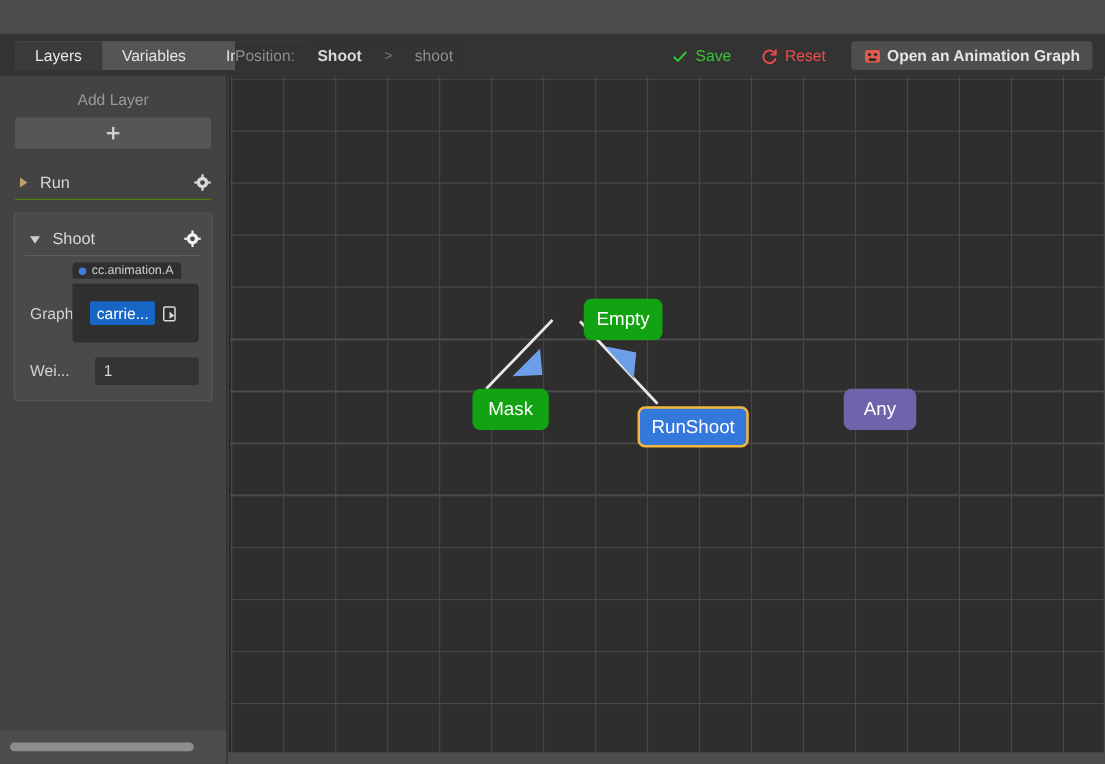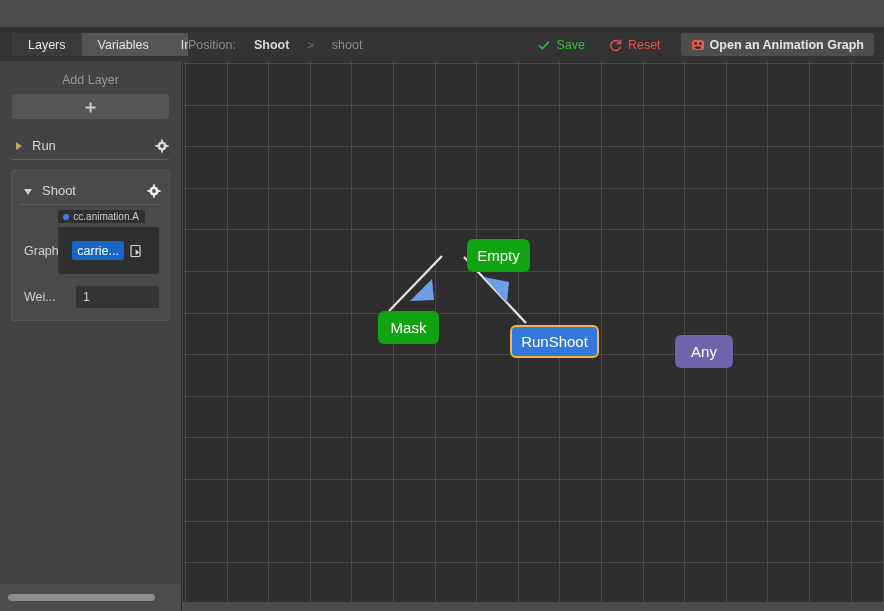--- a/index.html
+++ b/index.html
@@ -288,21 +288,21 @@
     position: absolute;
     border-radius: 6px;
     display: flex; align-items: center; justify-content: center;
     font-size: 15px;
     color: #ffffff;
     white-space: nowrap;
     cursor: pointer;
     z-index: 2;
   }
   .node.green { background: #12a312; margin-left: 34px; }
-  .node.purple { background: #6d64ab; margin-top: 24px; }
+  .node.purple { background: #6d64ab; }
   .node.blue   { background: #3478dc; border: 2px solid #f5b73d; }
 </style>
 </head>
 <body>
 
 <div id="app">
 
 
   <div class="toolbar">
 

